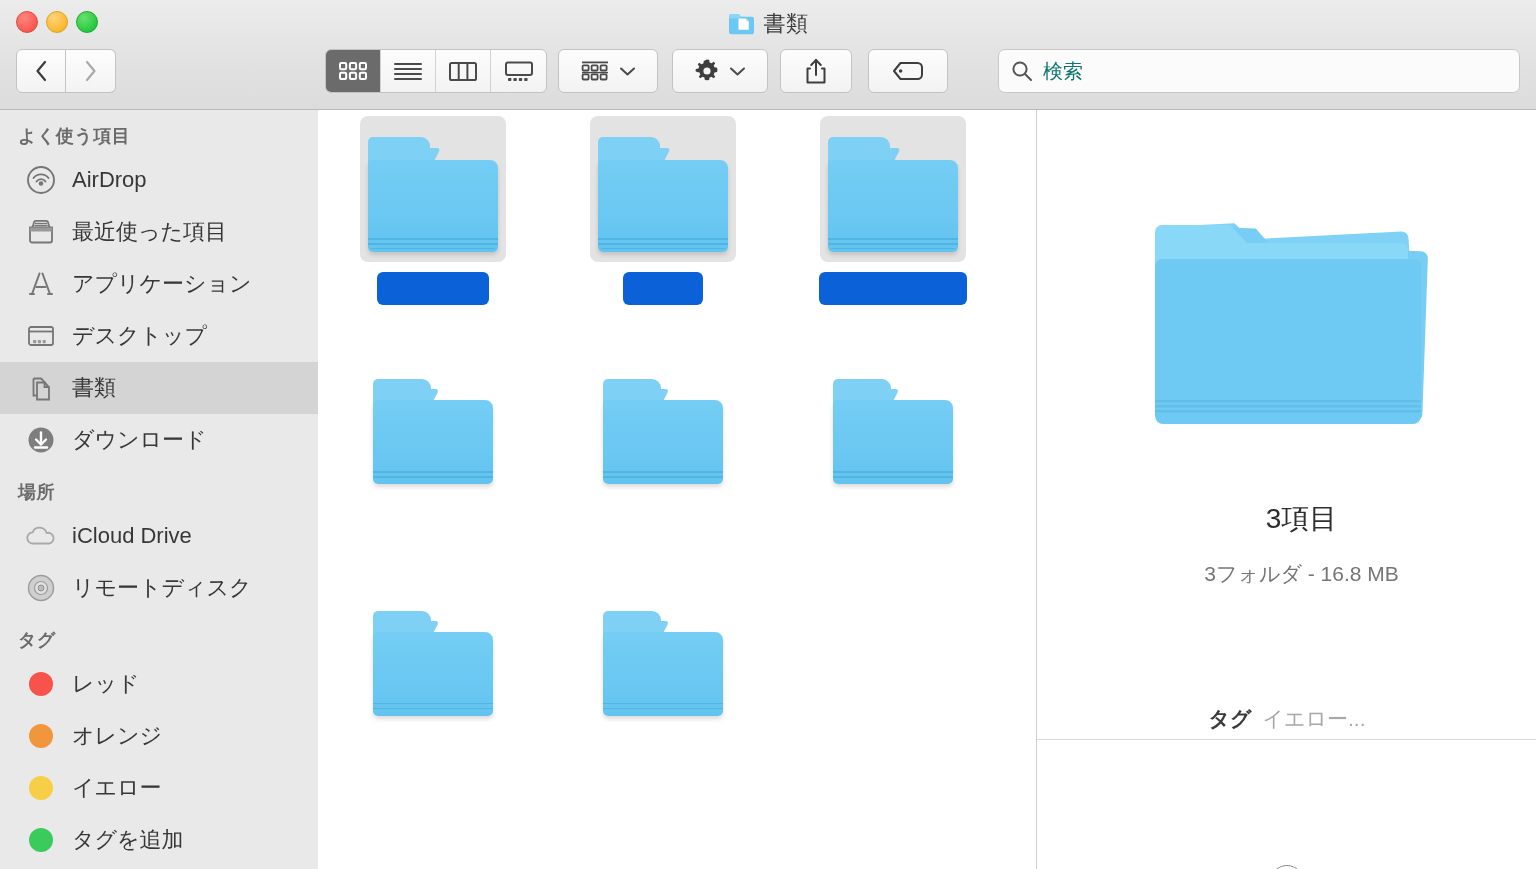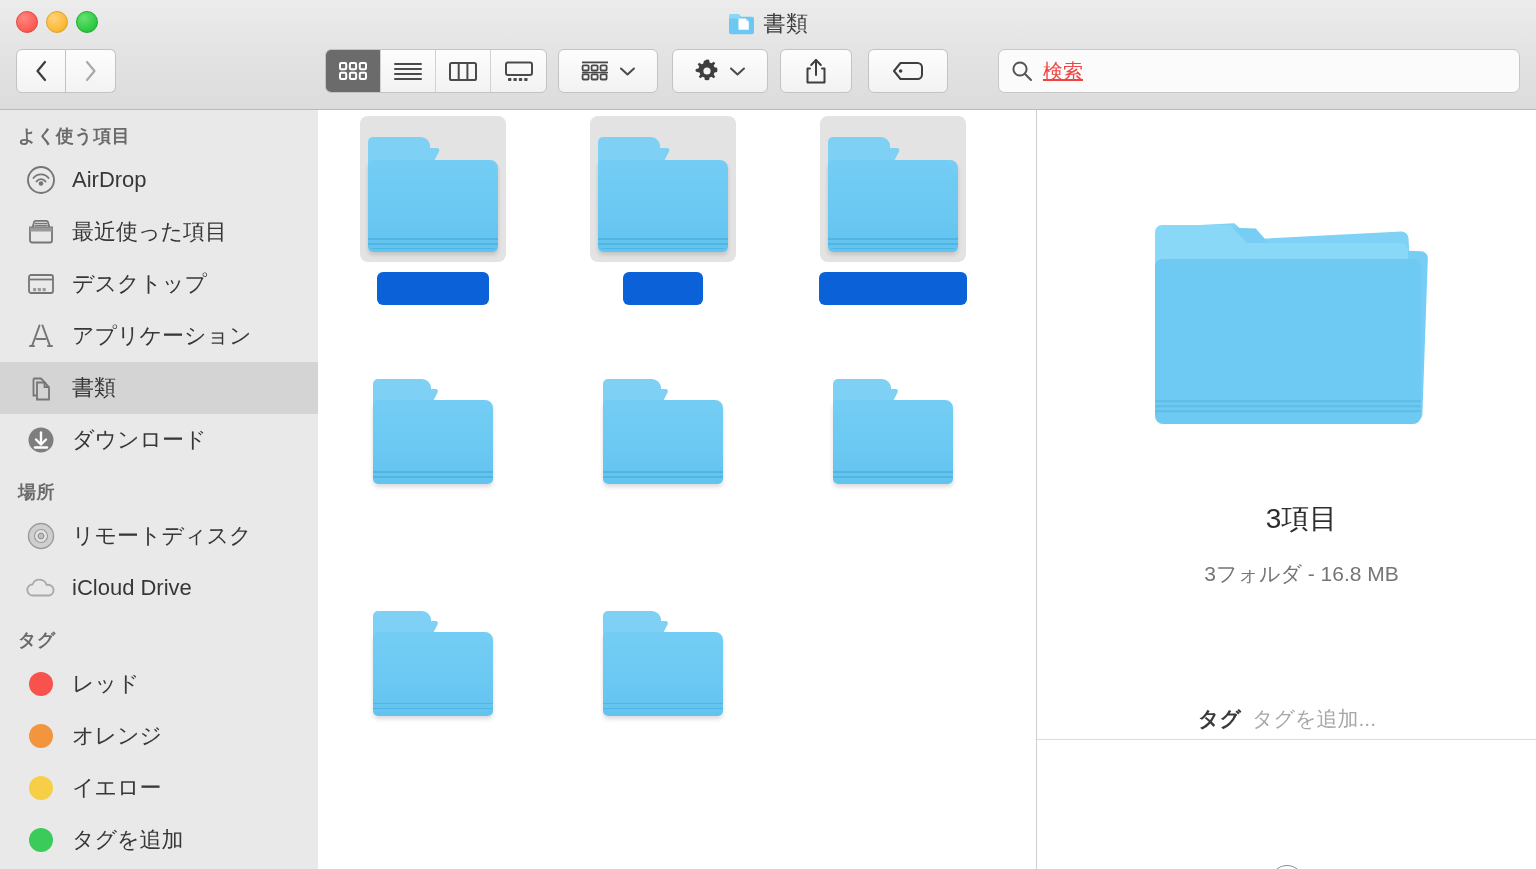--- a/index.html
+++ b/index.html
@@ -63,21 +63,21 @@
     gap: 9px; padding: 0 14px;
     background: linear-gradient(to bottom, #fdfdfd, #f2f2f2);
     border: 1px solid #c3c3c3; border-radius: 6px;
   }
 
   .searchbox {
     position: absolute; top: 49px; left: 998px; width: 522px; height: 44px;
     background: #fbfbfb; border: 1px solid #c8c8c8; border-radius: 7px;
     display: flex; align-items: center; padding: 0 12px; gap: 10px;
   }
-  .searchbox .ph { font-size: 20px; color: #ef4444; text-decoration: underline; }
+  .searchbox .ph { font-size: 20px; color: #0f766e; }
 
   
   .sidebar {
     position: absolute; left: 0; top: 110px; width: 335px; height: 759px;
     background: #e9e9e9; border-right: 1px solid #c8c8c8;
     overflow: hidden;
   }
   .sb-header {
     font-size: 18px; font-weight: bold; color: #6a6a6a;
     padding: 14px 0 6px 18px; letter-spacing: .5px;
@@ -336,45 +336,45 @@
             <line x1="8.4" y1="7.6" x2="21.6" y2="7.6"></line>
           </g>
           <rect x="4" y="9.5" width="22" height="4" fill="#9a9a9a" stroke="none"></rect>
         </svg>
       </span>
       <span>最近使った項目</span>
     </div>
 
     <div class="sb-item">
       <span class="sb-icon">
+        <svg width="30" height="30" viewBox="0 0 30 30" fill="none" stroke="#767676" stroke-width="2" stroke-linecap="round">
+          <path d="M13.5 4.5L6 25"></path>
+          <path d="M16.5 4.5L24 25"></path>
+          <path d="M10.4 18h9.2"></path>
+          <path d="M4 25h4M22 25h4"></path>
+        </svg>
+      </span>
+      <span>アプリケーション</span>
+    </div>
+
+    <div class="sb-item">
+      <span class="sb-icon">
         <svg width="30" height="26" viewBox="0 0 30 26" fill="none" stroke="#767676" stroke-width="1.8">
           <rect x="3" y="4" width="24" height="18" rx="2"></rect>
           <line x1="3" y1="8.5" x2="27" y2="8.5"></line>
           <g fill="#9a9a9a" stroke="none">
             <rect x="7" y="17" width="3.2" height="3.2" rx=".6"></rect>
             <rect x="11.8" y="17" width="3.2" height="3.2" rx=".6"></rect>
             <rect x="16.6" y="17" width="3.2" height="3.2" rx=".6"></rect>
           </g>
         </svg>
       </span>
       <span>デスクトップ</span>
     </div>
 
-    <div class="sb-item">
-      <span class="sb-icon">
-        <svg width="30" height="30" viewBox="0 0 30 30" fill="none" stroke="#767676" stroke-width="2" stroke-linecap="round">
-          <path d="M13.5 4.5L6 25"></path>
-          <path d="M16.5 4.5L24 25"></path>
-          <path d="M10.4 18h9.2"></path>
-          <path d="M4 25h4M22 25h4"></path>
-        </svg>
-      </span>
-      <span>アプリケーション</span>
-    </div>
-
     <div class="sb-item selected">
       <span class="sb-icon">
         <svg width="30" height="30" viewBox="0 0 30 30" fill="none" stroke="#767676" stroke-width="1.8">
           <path d="M11 9.5h7.5L23 14v12.5h-12z"></path>
           <path d="M7.5 5.5H15l4.5 4.5v1.5"></path>
           <path d="M7.5 5.5v17h3.5"></path>
           <path d="M18.5 9.5V14H23"></path>
         </svg>
       </span>
       <span>書類</span>
@@ -391,36 +391,36 @@
           </g>
         </svg>
       </span>
       <span>ダウンロード</span>
     </div>
 
     <div class="sb-header">場所</div>
 
     <div class="sb-item">
       <span class="sb-icon">
+        <svg width="32" height="22" viewBox="0 0 32 22" fill="none" stroke="#a9a9a9" stroke-width="1.8">
+          <path d="M8.2 18.5a5.6 5.6 0 01-.6-11.2A7.4 7.4 0 0121.6 8a4.6 4.6 0 013 10.5z"></path>
+        </svg>
+      </span>
+      <span>iCloud Drive</span>
+    </div>
+
+    <div class="sb-item">
+      <span class="sb-icon">
         <svg width="30" height="30" viewBox="0 0 30 30">
           <circle cx="15" cy="15" r="12.5" fill="#cfcfcf" stroke="#9b9b9b" stroke-width="1.4"></circle>
           <circle cx="15" cy="15" r="6.5" fill="#e3e3e3" stroke="#9b9b9b" stroke-width="1.2"></circle>
           <circle cx="15" cy="15" r="3" fill="#bdbdbd" stroke="#8e8e8e" stroke-width="1"></circle>
         </svg>
       </span>
       <span>リモートディスク</span>
-    </div>
-
-    <div class="sb-item">
-      <span class="sb-icon">
-        <svg width="32" height="22" viewBox="0 0 32 22" fill="none" stroke="#a9a9a9" stroke-width="1.8">
-          <path d="M8.2 18.5a5.6 5.6 0 01-.6-11.2A7.4 7.4 0 0121.6 8a4.6 4.6 0 013 10.5z"></path>
-        </svg>
-      </span>
-      <span>iCloud Drive</span>
     </div>
 
     <div class="sb-header">タグ</div>
 
     <div class="sb-item">
       <span class="sb-icon">
         <span class="tagdot" style="background:#f8524c;"></span>
       </span>
       <span>レッド</span>
     </div>
@@ -550,21 +550,21 @@
           </g>
         </g>
       </svg>
     </div>
 
     <div class="pv-title">3項目</div>
     <div class="pv-sub">3フォルダ - 16.8 MB</div>
 
     <div class="pv-tagrow">
       <span class="lbl">タグ</span>
-      <span class="val">タグを追加...</span>
+      <span class="val">イエロー...</span>
     </div>
 
     <div class="pv-more">
       <span class="more-circle">
         
       </span>
 
     </div>
   </div>
 

